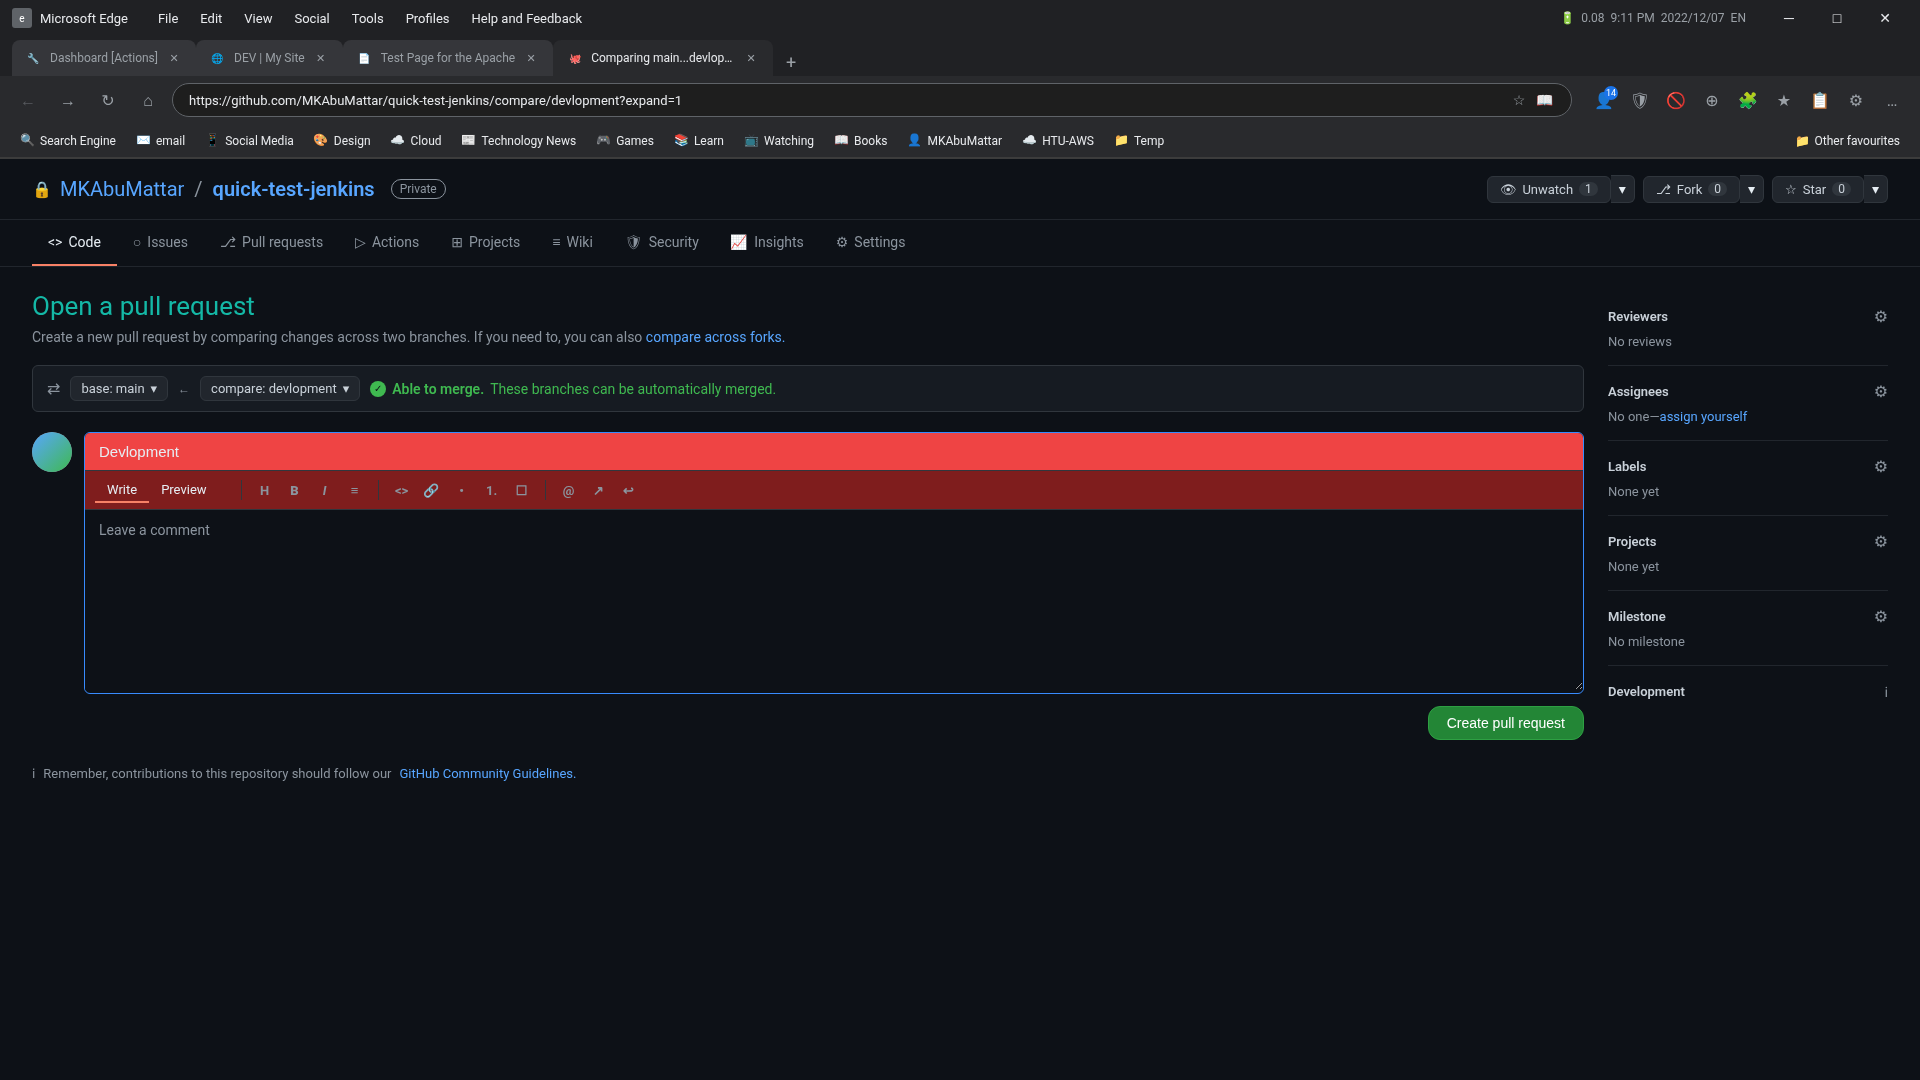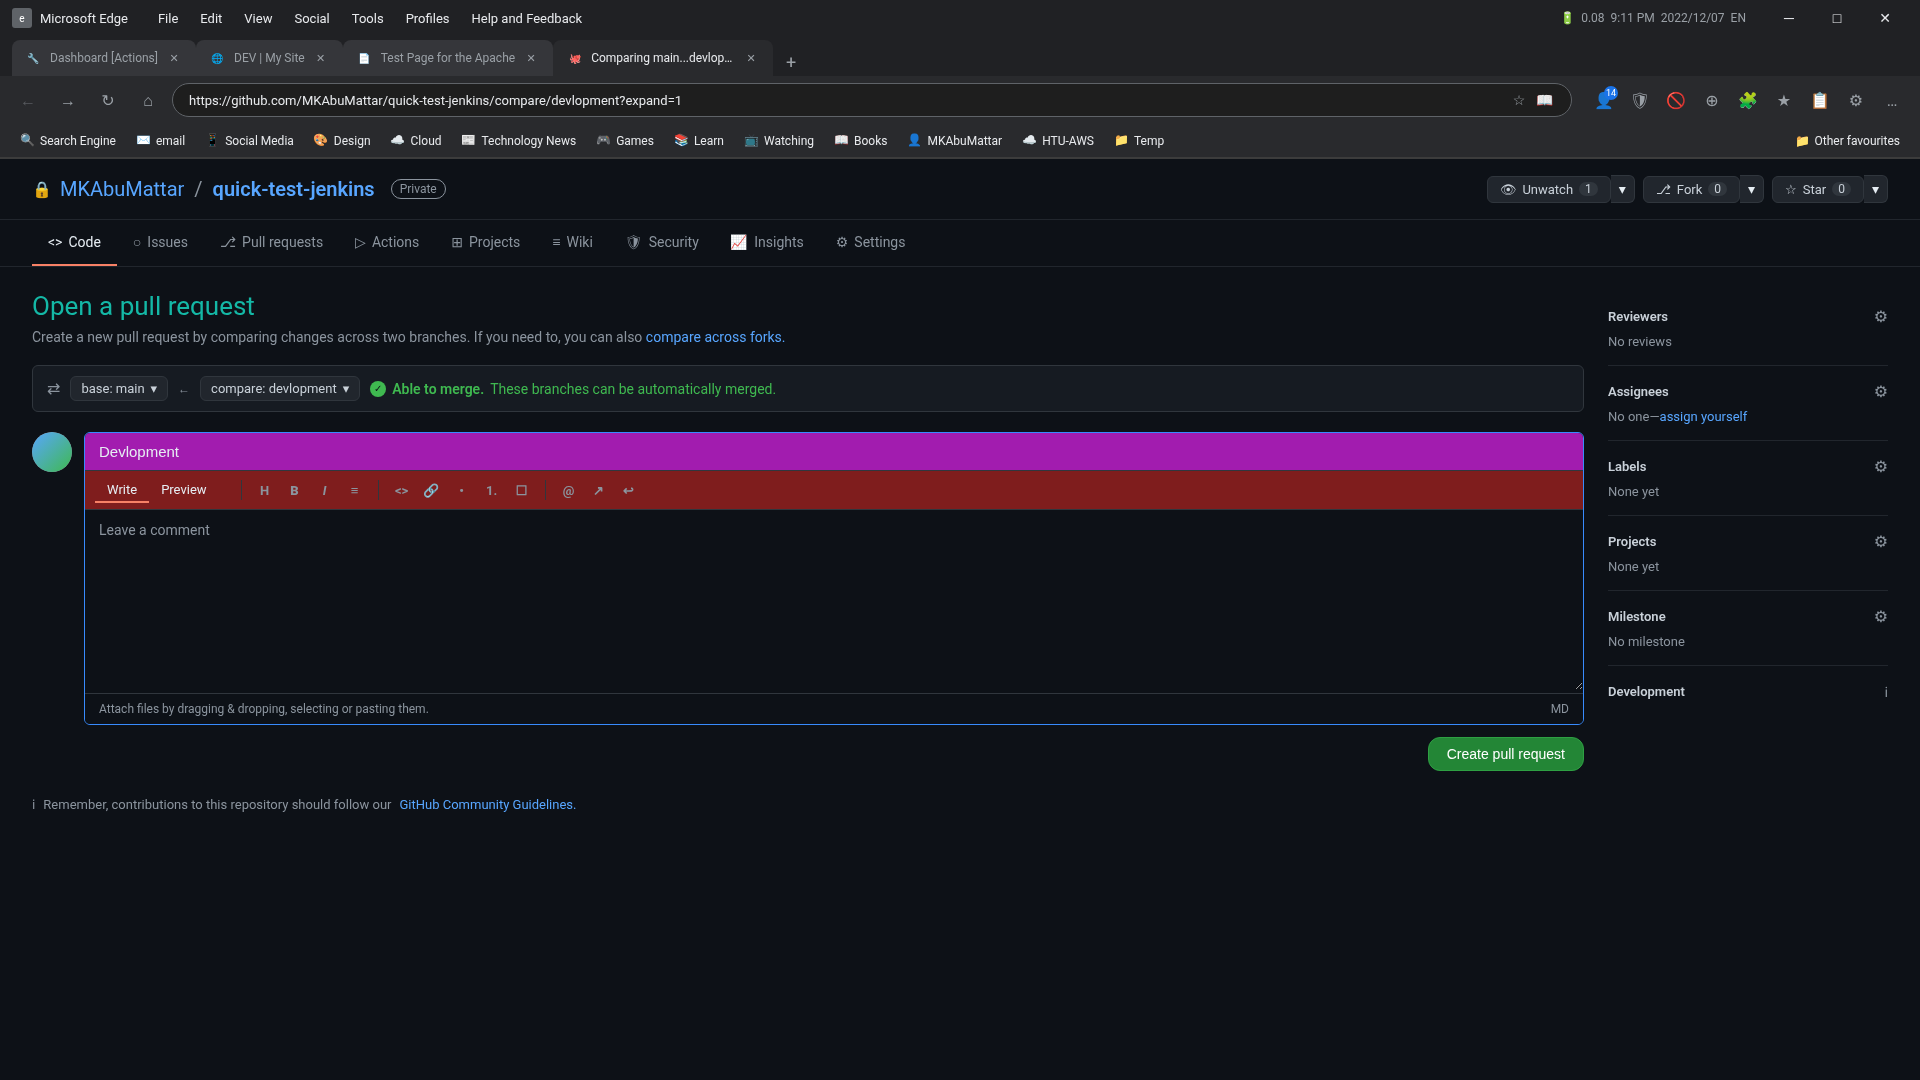--- a/index.html
+++ b/index.html
@@ -433,21 +433,21 @@
       background: linear-gradient(135deg, #58a6ff 0%, #3fb950 100%);
     }
     .form-body {
       flex: 1;
       border: 1px solid #388bfd;
       border-radius: 6px;
       overflow: hidden;
     }
     .pr-title-input {
       width: 100%;
-      background: #a21caf;
+      background: #ef4444;
       border: none;
       border-bottom: 1px solid #30363d;
       color: #e6edf3;
       font-size: 15px;
       padding: 10px 14px;
       outline: none;
     }
     .editor-toolbar {
       display: flex;
       align-items: center;
@@ -863,24 +863,20 @@
             <div class="toolbar-divider"></div>
             <div class="toolbar-btn">@</div>
             <div class="toolbar-btn">↗</div>
             <div class="toolbar-btn">↩</div>
           </div>
 
           
           <textarea class="comment-textarea" placeholder="Leave a comment" style=""></textarea>
 
           
-          <div class="attach-area">
-            <span>Attach files by dragging &amp; dropping, selecting or pasting them.</span>
-            <span class="md-icon">MD</span>
-          </div>
         </div>
       </div>
 
       <div class="submit-area">
         <button class="create-pr-btn">Create pull request</button>
       </div>
 
       <div class="community-note">
         <span>ℹ</span>
         <span>Remember, contributions to this repository should follow our</span>

